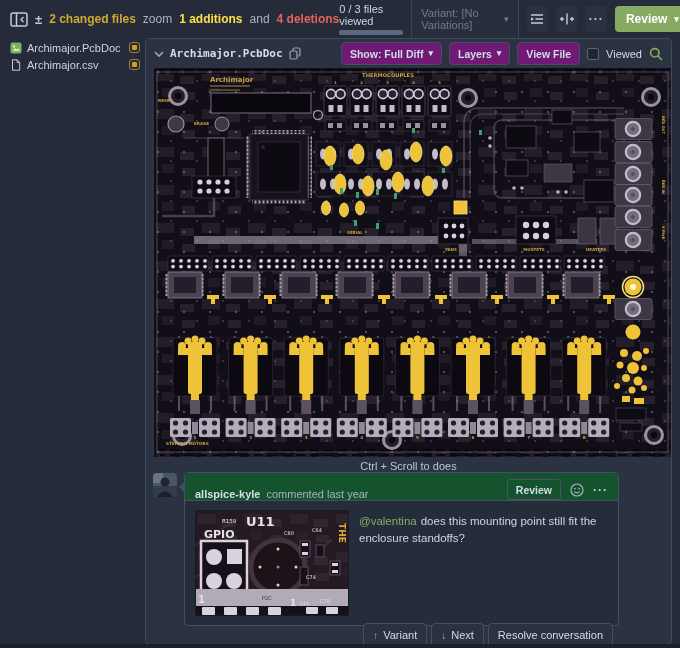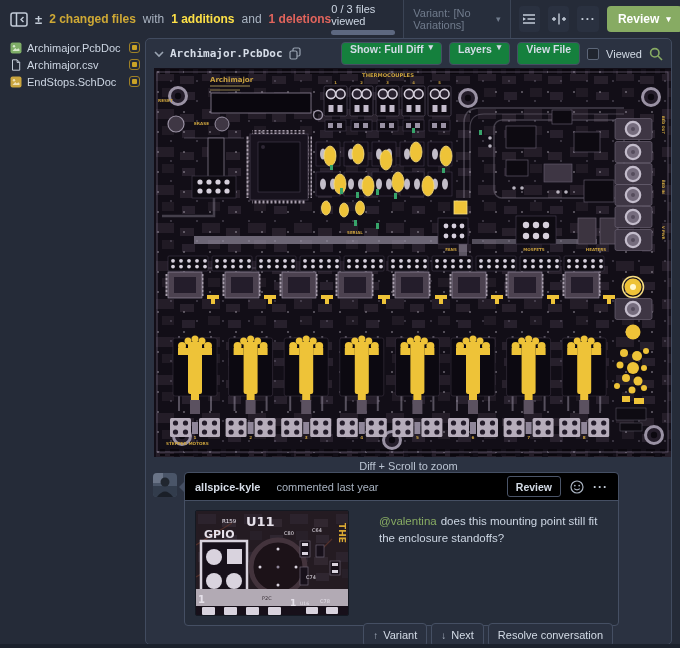--- a/index.html
+++ b/index.html
@@ -35,41 +35,41 @@
   .file-name{flex:1;white-space:nowrap;overflow:hidden}
   .mod-badge{width:11px;height:11px;border:1.5px solid #9e8026;border-radius:3px;position:relative;flex:none;box-sizing:border-box}
   .mod-badge::after{content:"";position:absolute;inset:2px;background:#c9a227;border-radius:1px}
 
   
   .panel{position:absolute;left:145px;top:38px;width:527px;height:607px;box-sizing:border-box;
     background:#2b3241;border:1px solid #414b5f;border-radius:5px}
   .panel-header{height:29px;display:flex;align-items:center;padding:0 8px;gap:6px}
   .fname{font-family:"DejaVu Sans Mono","Liberation Mono",monospace;font-size:11px;font-weight:700;color:#d6dde8}
   .ph-right{margin-left:auto;display:flex;align-items:center;gap:7px}
-  .mini-btn{height:21px;padding:0 8px;background:#15803d;border:1px solid #454f63;border-radius:4px;
-    font-size:10.5px;font-weight:600;color:#d3dbe6;display:flex;align-items:flex-start;gap:5px;cursor:pointer;white-space:nowrap}
+  .mini-btn{height:21px;padding:0 8px;background:#701a75;border:1px solid #454f63;border-radius:4px;
+    font-size:10.5px;font-weight:600;color:#d3dbe6;display:flex;align-items:center;gap:5px;cursor:pointer;white-space:nowrap}
   .check{width:12px;height:12px;border:1px solid #5c6678;border-radius:2px;background:#20252f;cursor:pointer;box-sizing:border-box}
   .viewed-lbl{font-size:11px;color:#d3dbe6}
   .pcb-wrap{position:absolute;left:8px;top:29px;width:517px;height:389px;background:#080609}
   .pcb-wrap svg{display:block;width:517px;height:389px}
   .zoom-hint{position:absolute;top:421px;left:0;width:100%;text-align:center;font-size:11px;color:#bac4d2}
 
   
   .avatar{position:absolute;left:7px;top:434px;width:24px;height:24px;border-radius:4px;overflow:hidden;cursor:pointer}
   .comment-box{position:absolute;left:38px;top:433px;width:433px;border:1px solid #454f63;border-radius:4px;background:#262d3a}
   .comment-box::before{content:"";position:absolute;left:-6px;top:8px;border:6px solid transparent;
     border-right-color:#454f63;border-left:none}
-  .comment-head{height:27px;background:#000000;border-bottom:1px solid #454f63;display:flex;align-items:center;
-    padding:0 10px;gap:16px;font-size:11px;border-radius:4px 4px 0 0}
+  .comment-head{height:27px;background:#14532d;border-bottom:1px solid #454f63;display:flex;align-items:flex-end;
+    padding:0 10px;gap:6px;font-size:11px;border-radius:4px 4px 0 0}
   .author{font-weight:700;color:#d6dde8;cursor:pointer}
   .meta{color:#a8b2c0}
   .ch-right{margin-left:auto;display:flex;align-items:center;gap:9px}
   .review-mini{height:19px;padding:0 8px;border:1px solid #4a5468;border-radius:3px;font-size:10.5px;
     font-weight:600;color:#d3dbe6;background:transparent;display:flex;align-items:center;cursor:pointer}
-  .comment-body{display:flex;padding:9px 10px;gap:30px}
+  .comment-body{display:flex;padding:9px 10px;gap:10px}
   .crop{width:152px;height:104px;border:1px solid #141922;border-radius:2px;overflow:hidden;flex:none;cursor:pointer}
   .crop svg{display:block}
   .comment-text{font-size:11.5px;line-height:1.5;padding-top:3px;color:#cdd6e3}
   .mention{color:#87ab63;cursor:pointer}
   .c-text{margin-left:4px}
   .thread-footer{position:absolute;top:584px;right:58px;display:flex;gap:4px}
   .foot-btn{height:22px;padding:0 9px;background:#2a3140;border:1px solid #454f63;border-radius:4px;
     font-size:11px;color:#d3dbe6;display:flex;align-items:center;gap:5px;cursor:pointer;white-space:nowrap}
   .arr{font-size:10px;color:#aab4c2}
 
@@ -87,24 +87,24 @@
     <div class="tb-left">
       <span class="icon-plain">
         <svg width="18" height="15" viewBox="0 0 18 15">
             <rect x="1" y="1" width="16" height="13" rx="2" fill="none" stroke="#c3ccd8" stroke-width="1.5"></rect>
             <line x1="6.5" y1="1" x2="6.5" y2="14" stroke="#c3ccd8" stroke-width="1.5"></line>
             <path d="M13.5 5 L11 7.5 L13.5 10" fill="none" stroke="#c3ccd8" stroke-width="1.4"></path>
           </svg>
       </span>
       <span class="pm">±</span>
       <span class="sum-files">2 changed files</span>
-      <span class="sum-plain">with</span>
+      <span class="sum-plain">zoom</span>
       <span class="sum-add">1 additions</span>
       <span class="sum-plain">and</span>
-      <span class="sum-del">1 deletions</span>
+      <span class="sum-del">4 deletions</span>
     </div>
     <div class="tb-right">
       <div class="viewed-block">
         <span class="viewed-text">0 / 3 files viewed</span>
         <div class="viewed-bar"></div>
       </div>
       <div class="variant-btn">
         <span>Variant: [No Variations]</span>
         <span class="caret">▾</span>
       </div>
@@ -139,29 +139,20 @@
         </svg>
       <span class="file-name">Archimajor.PcbDoc</span>
       <span class="mod-badge"></span>
     </div>
     <div class="file-row">
       <svg width="12" height="12" viewBox="0 0 12 12">
           <path d="M2.5 0.8 h4.6 l2.6 2.6 v7.8 h-7.2 z" fill="none" stroke="#c3ccd8" stroke-width="1"></path>
           <path d="M7.1 0.8 v2.6 h2.6" fill="none" stroke="#c3ccd8" stroke-width="1"></path>
         </svg>
       <span class="file-name">Archimajor.csv</span>
-      <span class="mod-badge"></span>
-    </div>
-    <div class="file-row">
-      <svg width="12" height="12" viewBox="0 0 12 12">
-          <rect x="0.5" y="0.5" width="11" height="11" rx="2" fill="#caa53f"></rect>
-          <circle cx="4" cy="4.2" r="1.2" fill="#eedfb2"></circle>
-          <path d="M2.5 9 L5.2 6 L6.8 7.6 L8.3 6.2 L9.5 7.6 V9 Z" fill="#eedfb2"></path>
-        </svg>
-      <span class="file-name">EndStops.SchDoc</span>
       <span class="mod-badge"></span>
     </div>
   </div>
 
   <div class="panel">
     <div class="panel-header">
       <span class="icon-plain">
         <svg width="10" height="8" viewBox="0 0 10 8">
             <path d="M1 2 L5 6 L9 2" fill="none" stroke="#9aa4b2" stroke-width="1.6"></path>
           </svg>
@@ -538,21 +529,21 @@
             <circle cx="360" cy="120" r="1.8"></circle>
             <circle cx="368" cy="120" r="1.8"></circle>
             <circle cx="404" cy="124" r="1.8"></circle>
             <circle cx="412" cy="124" r="1.8"></circle>
             <circle cx="336" cy="70" r="1.8"></circle>
             <circle cx="336" cy="78" r="1.8"></circle>
           </g>
       </svg>
     </div>
 
-    <div class="zoom-hint">Diff + Scroll to zoom</div>
+    <div class="zoom-hint">Ctrl + Scroll to does</div>
 
     <div class="avatar">
       <svg width="24" height="24" viewBox="0 0 24 24">
           <rect width="24" height="24" fill="#4a5568"></rect>
           <rect width="10" height="10" fill="#8a93a6" opacity="0.5"></rect>
           <rect y="13" width="24" height="11" fill="#323c4c"></rect>
           <circle cx="12" cy="9" r="4.5" fill="#20262f"></circle>
           <path d="M4 24 Q12 13 20 24 Z" fill="#1a1f28"></path>
         </svg>
     </div>

